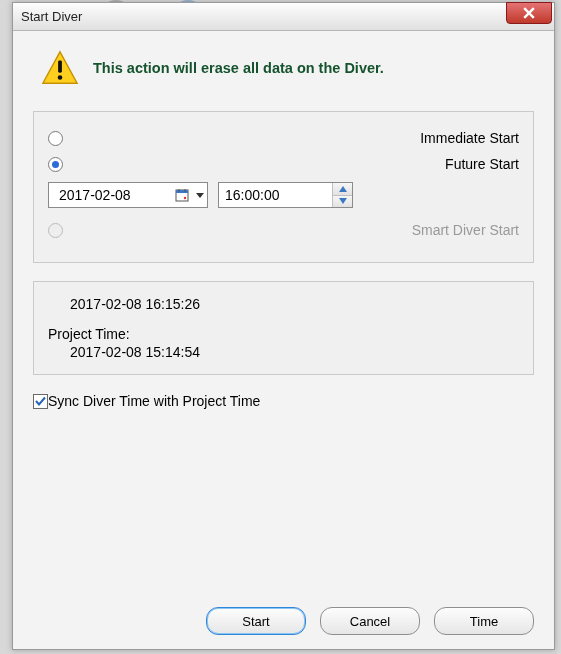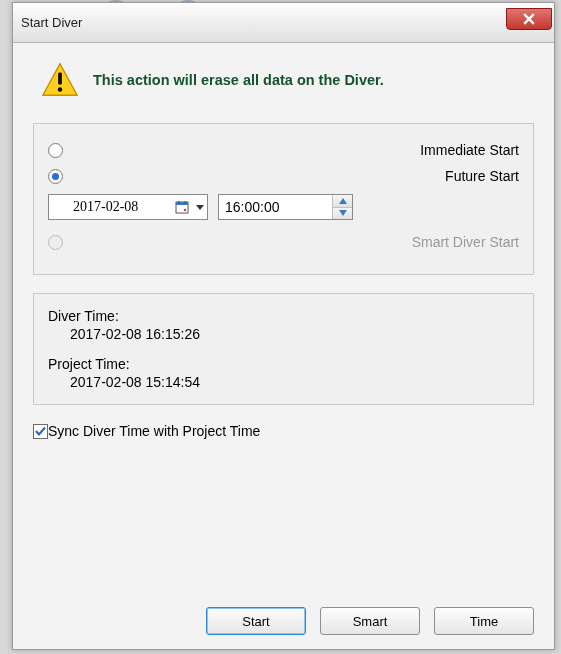--- a/index.html
+++ b/index.html
@@ -32,21 +32,21 @@
     position: absolute;
     left: 12px; top: 2px;
     width: 543px; height: 648px;
     background: #f3f3f3;
     border: 1px solid #9a9a9a;
     box-shadow: 0 0 6px rgba(0,0,0,0.25);
     display: flex;
     flex-direction: column;
   }
   .titlebar {
-    height: 40px;
+    height: 28px;
     background: linear-gradient(#fdfdfd,#e0e0e0);
     border-bottom: 1px solid #b5b5b5;
     display: flex;
     align-items: center;
     padding: 0 2px 0 8px;
     font-size: 13px;
   }
   .titlebar .title { flex: 1; color: #222; }
   .close-btn {
     width: 46px; height: 22px;
@@ -89,21 +89,21 @@
   .radio.disabled { border-color:#bbb; background:#eee; cursor:default; }
   .radio .dot { width: 7px; height: 7px; border-radius:50%; background:#2b6cd6; display:none; }
   .radio.selected .dot { display:block; }
   .picker-row { display:flex; gap:10px; margin:10px 0 14px 0; }
   .datebox, .timebox {
     border:1px solid #8a8a8a; background:#fff;
     height:26px; display:flex; align-items:center;
     font-size:14px;
   }
   .datebox { width:160px; }
-  .datebox .val { flex:1; padding:0 24px;font-family:Liberation Serif, serif; }
+  .datebox .val { flex:1; padding:0 10px; }
   .datebox .cal {
     width:22px; height:100%; border-left:0;
     display:flex; align-items:center; justify-content:center;
     cursor:pointer;
   }
   .datebox .cal svg{width:14px;height:14px;}
   .datebox .drop {
     width:14px; height:100%; display:flex; align-items:center; justify-content:center;
     cursor:pointer;
   }
@@ -132,21 +132,21 @@
   .checkbox svg{width:11px;height:11px;display:none;}
   .checkbox.checked svg{display:block;}
   .button-row {
     display:flex; justify-content:flex-end; gap:14px;
     padding: 0 20px 14px 20px;
   }
   .btn {
     width:100px; height:28px;
     background:linear-gradient(#fdfdfd,#e6e6e6);
     border:1px solid #8f8f8f;
-    border-radius:3px;
+    border-radius:12px;
     font-size:13px;
     cursor:pointer;
     display:flex;align-items:center;justify-content:center;
   }
   .btn.primary {
     border:1px solid #2f87d8;
     box-shadow: inset 0 0 0 1px #8ac4f4;
   }
 </style>
 </head>
@@ -227,35 +227,34 @@
         </div>
       </div>
 
       <div class="radio-row disabled">
         <span class="radio disabled"></span>
         <span>Smart Diver Start</span>
       </div>
     </div>
 
     <div class="panel panel-tight">
-      <div class="time-label">Diver Time:</div>
       <div class="time-value">2017-02-08 16:15:26</div>
       <div class="time-label">Project Time:</div>
       <div class="time-value">2017-02-08 15:14:54</div>
     </div>
 
     <div class="check-row">
       <span class="checkbox checked">
         <svg viewBox="0 0 11 11">
             <path d="M1 5 L4 8.5 L10 1.5" stroke="#2764b5" stroke-width="2" fill="none"></path>
           </svg>
       </span>
       <span>Sync Diver Time with Project Time</span>
     </div>
 
   </div>
 
   <div class="button-row">
     <div class="btn primary">Start</div>
-    <div class="btn">Smart</div>
+    <div class="btn">Cancel</div>
     <div class="btn">Time</div>
   </div>
 </div>
 
 </body></html>

